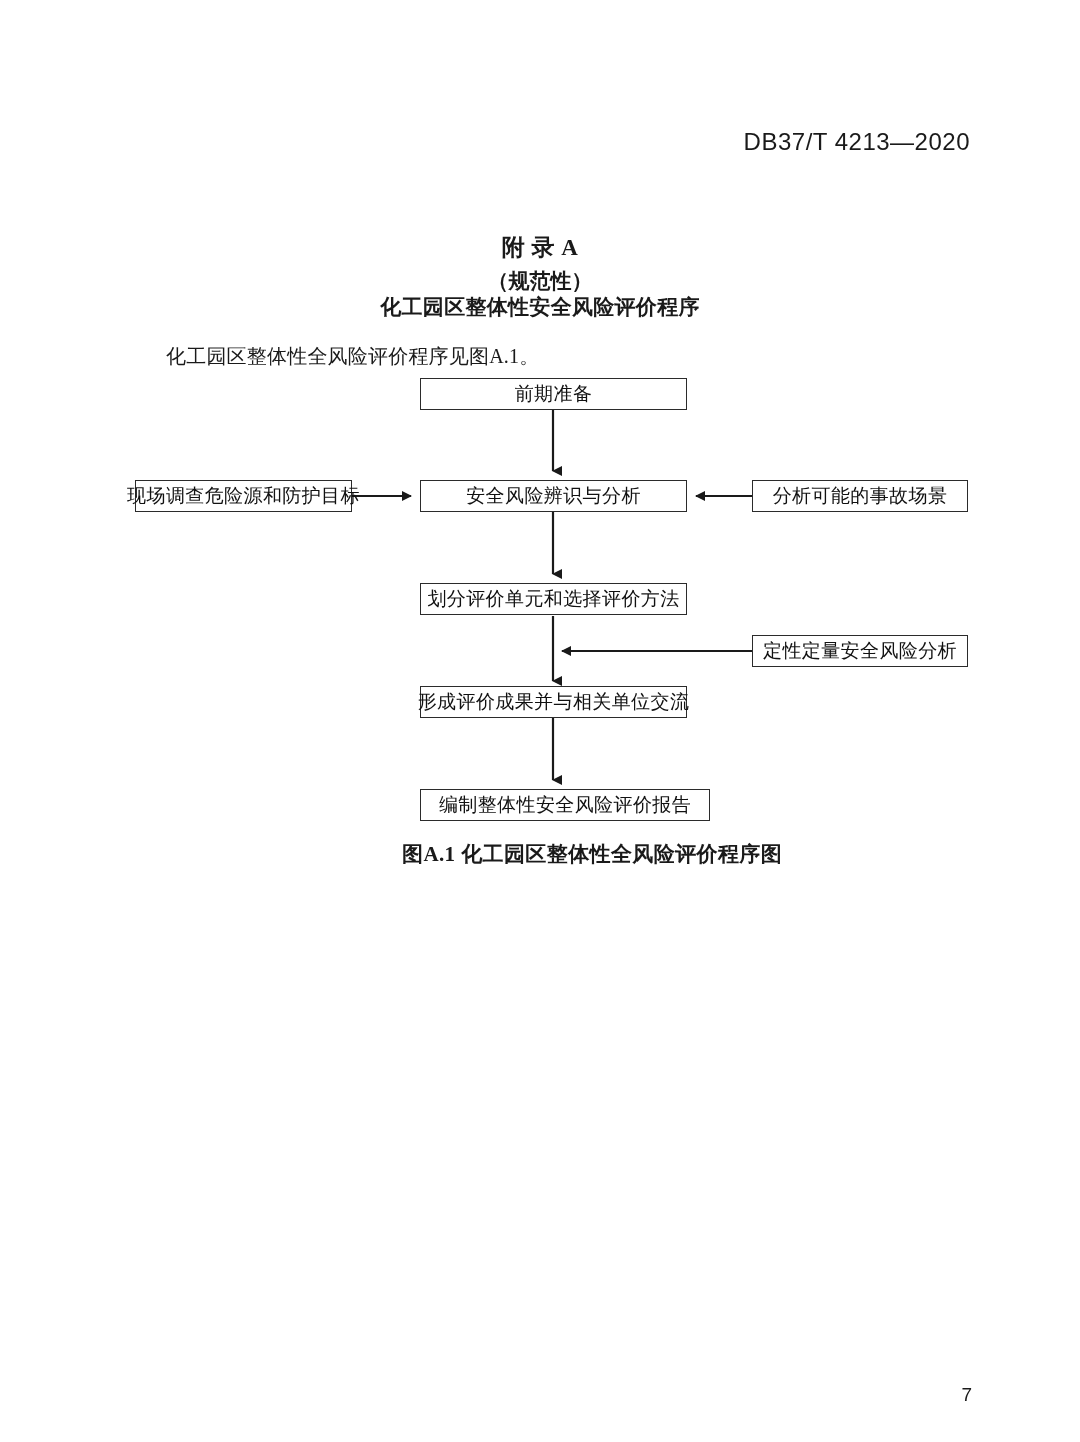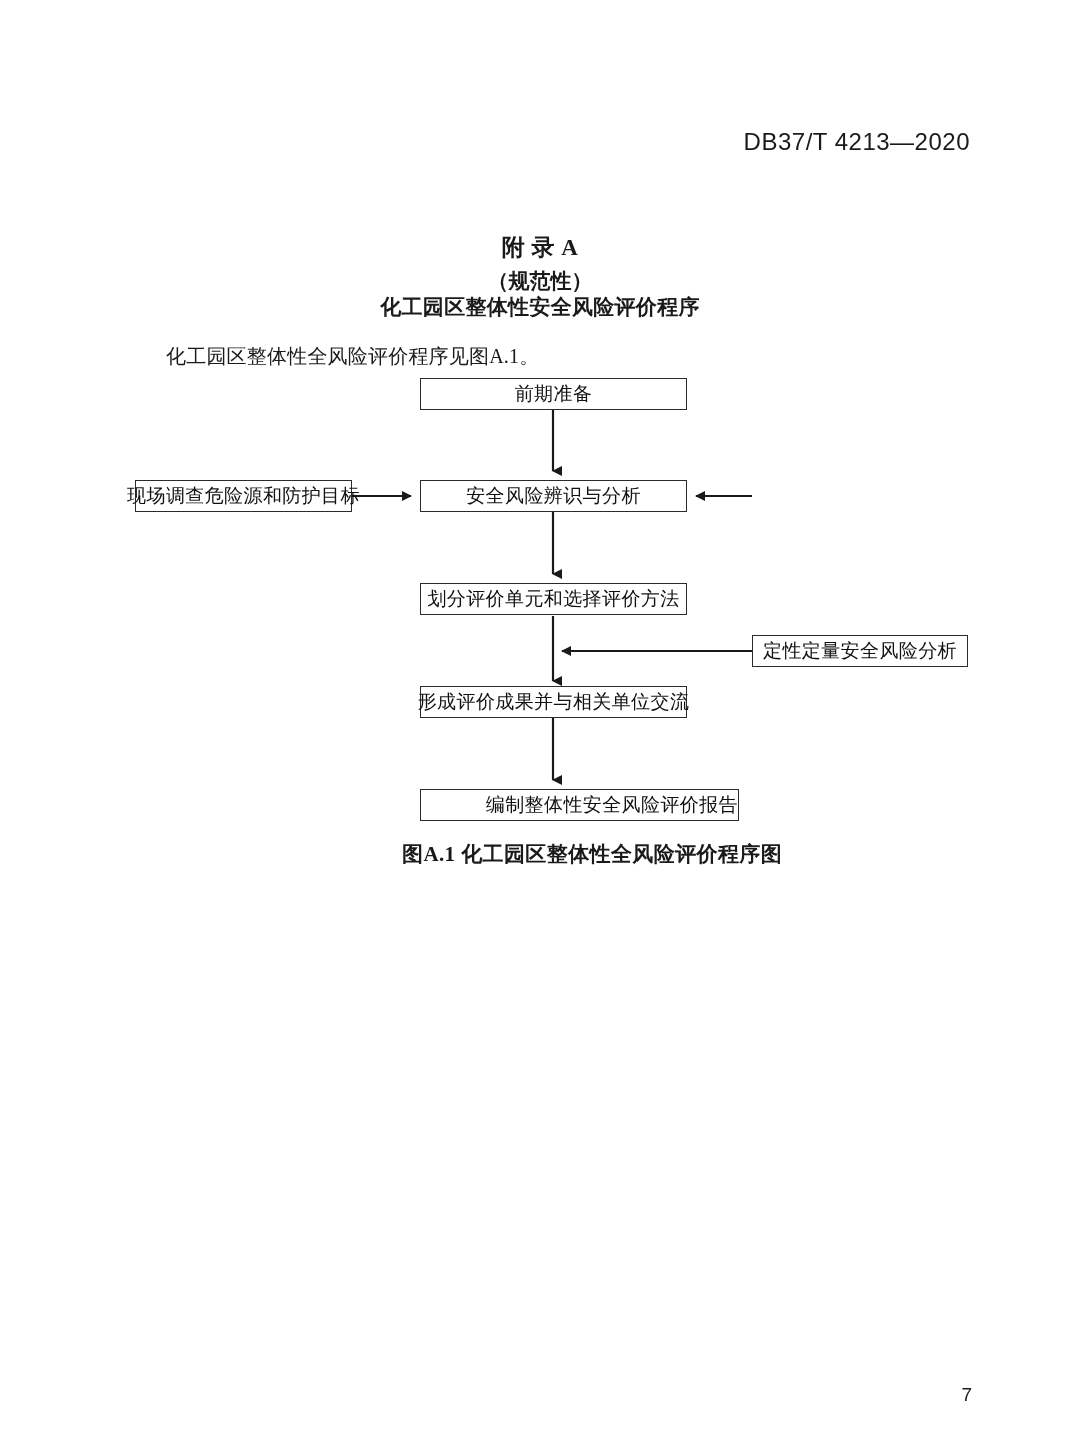--- a/index.html
+++ b/index.html
@@ -178,34 +178,37 @@
     </div>
 
     <div class="node" style="left:135px; top:480px; width:217px; height:32px;">
       <span>现场调查危险源和防护目标</span>
     </div>
 
     <div class="node" style="left:420px; top:480px; width:267px; height:32px;">
       <span>安全风险辨识与分析</span>
     </div>
 
+    <div class="node" style="left:752px; top:480px; width:216px; height:32px;">
+      <span>分析可能的事故场景</span>
+    </div>
 
     <div class="node" style="left:752px; top:635px; width:216px; height:32px;">
       <span>定性定量安全风险分析</span>
     </div>
 
     <div class="node" style="left:420px; top:583px; width:267px; height:32px;">
       <span>划分评价单元和选择评价方法</span>
     </div>
 
     <div class="node" style="left:420px; top:686px; width:267px; height:32px;">
       <span>形成评价成果并与相关单位交流</span>
     </div>
 
-    <div class="node" style="left:420px; top:789px; width:319px; height:32px;justify-content:flex-end;">
+    <div class="node" style="left:420px; top:789px; width:290px; height:32px;">
       <span>编制整体性安全风险评价报告</span>
     </div>
 
   </div>
 
   <div class="figure-caption">图A.1   化工园区整体性全风险评价程序图</div>
 
   <div class="page-number">7</div>
 
 </div>

